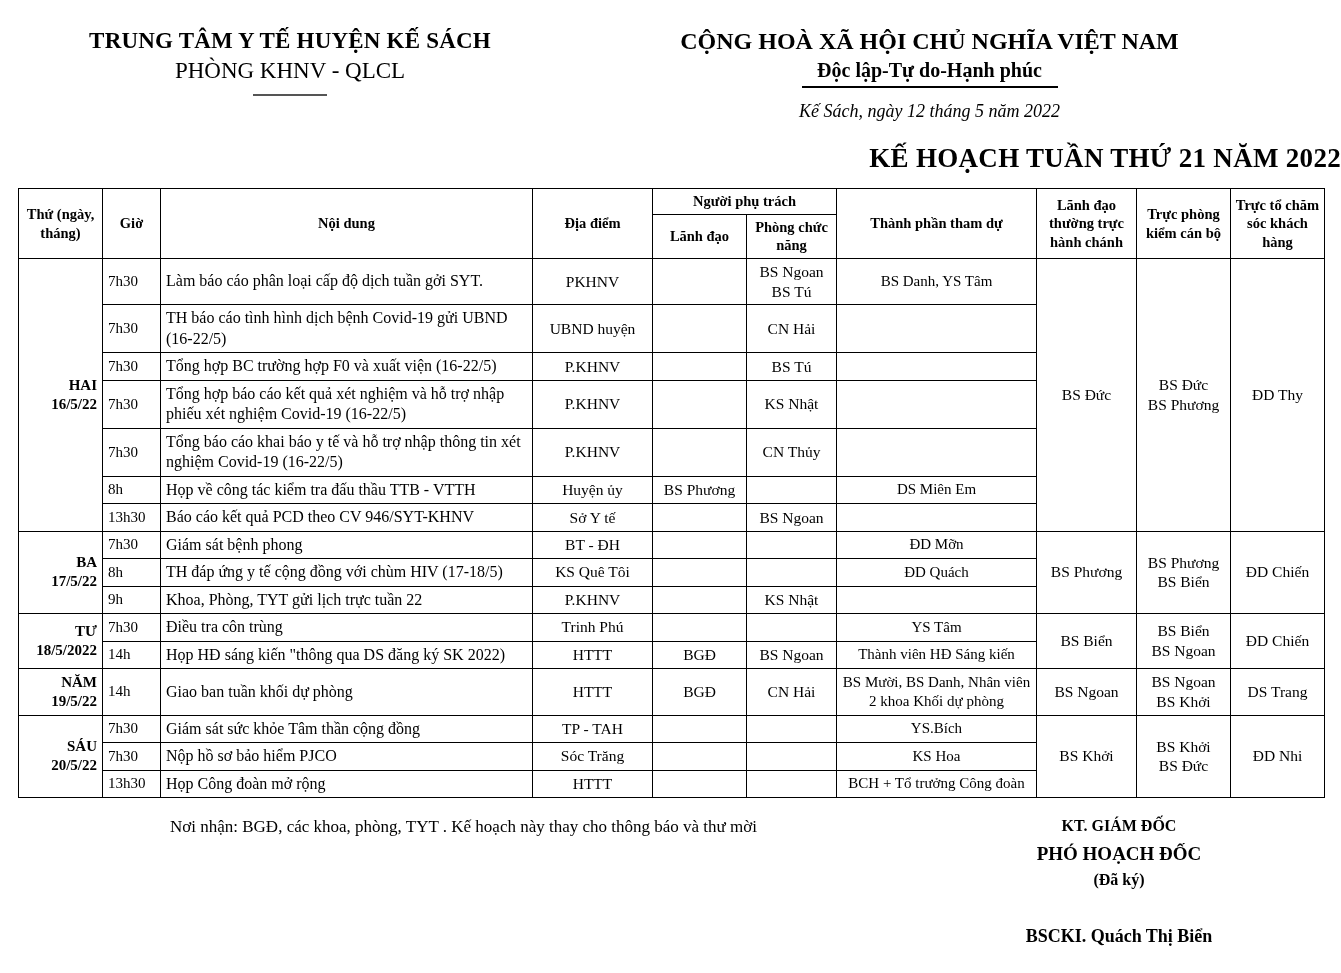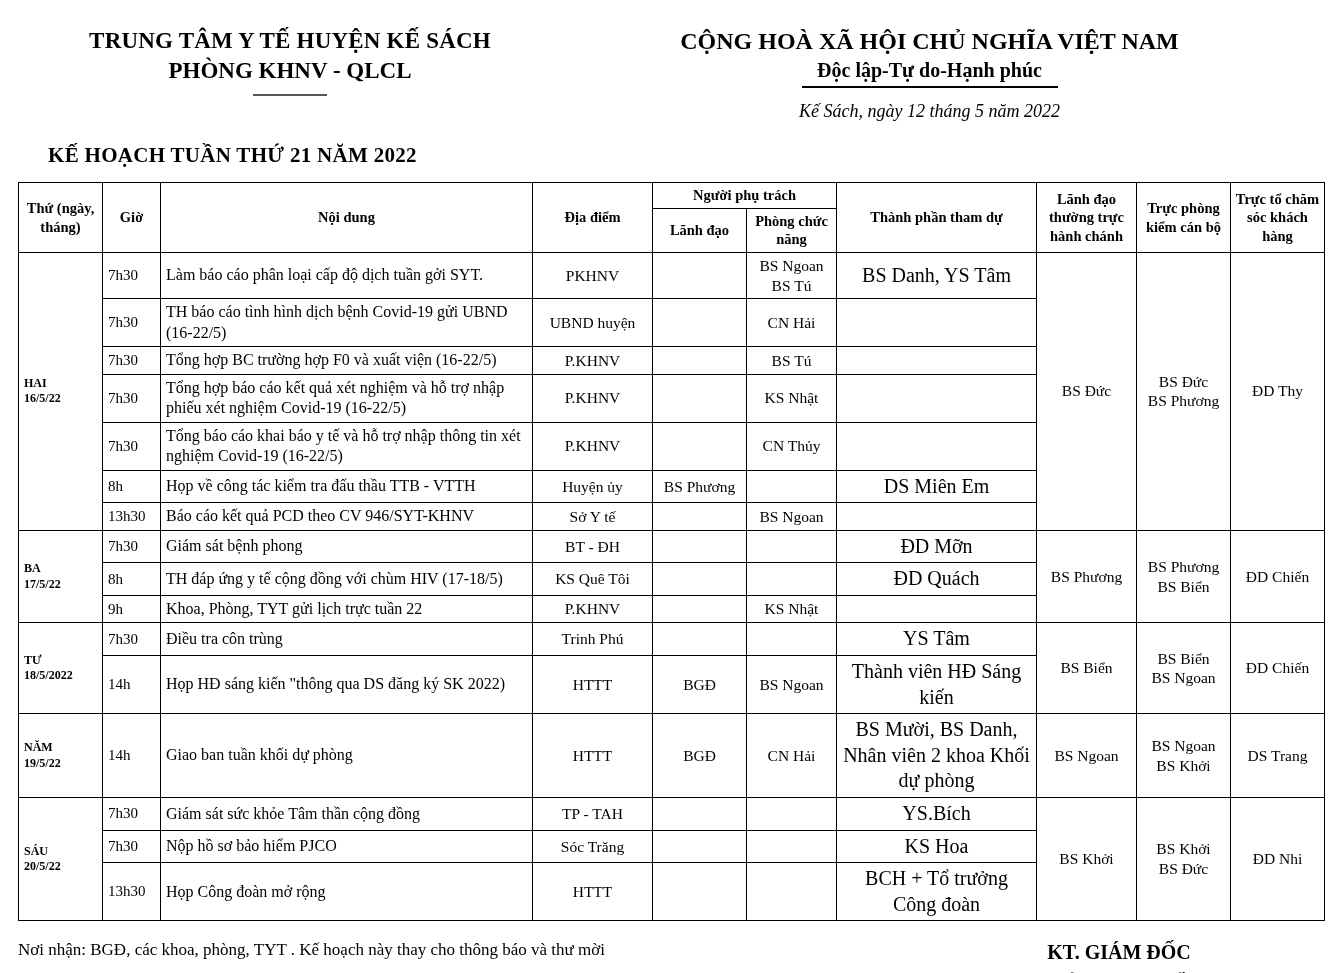--- a/index.html
+++ b/index.html
@@ -34,21 +34,21 @@
     padding-right: 42px;
     box-sizing: border-box;
   }
   .org-line1 {
     font-weight: bold;
     font-size: 23px;
     letter-spacing: .2px;
     line-height: 1.32;
   }
   .org-line2 {
-    font-weight: bold;
+    font-weight: normal;
     font-size: 23px;
     line-height: 1.32;
   }
   .rule-short {
     width: 74px;
     height: 2px;
     background: #555;
     margin: 7px auto 0 auto;
   }
   .nation-line1 {
@@ -70,23 +70,23 @@
     margin: 3px auto 0 auto;
   }
   .place-date {
     font-style: italic;
     font-size: 18px;
     margin-top: 13px;
   }
 
   
   .doc-title {
-    text-align: left;
-    font-weight: bold;
-    font-size: 21px;
+    text-align: right;
+    font-weight: bold;
+    font-size: 27px;
     margin-top: 21px;
     letter-spacing: .3px;
     padding-left: 48px;
   }
 
   
   .table-wrap {
     padding: 0 8px 0 18px;
     margin-top: 14px;
   }
@@ -104,64 +104,65 @@
     vertical-align: middle;
     line-height: 1.28;
   }
   table.plan th {
     text-align: center;
     font-weight: bold;
     font-size: 14.5px;
     padding: 3px 2px;
   }
   td.c-day {
-    text-align: left;
-    font-weight: bold;
-    font-size: 12px;
+    text-align: right;
+    font-weight: bold;
+    font-size: 15px;
   }
   td.c-time {
     font-size: 15px;
   }
   td.c-content {
     text-align: left;
     font-size: 16px;
   }
   td.c-place,
   td.c-lead,
   td.c-dept,
   td.c-attend,
   td.c-admin,
   td.c-clinic,
   td.c-care {
     text-align: center;
     font-size: 15.5px;
   }
-  td.c-attend { font-size: 20px; }
+  td.c-attend { font-size: 15px; }
   
   .inner-top  { border-top: 1.4px dotted #000; }
   .inner-bot  { border-bottom: 1.4px dotted #000; }
 
   
   .footer {
     display: flex;
     align-items: flex-start;
     margin-top: 16px;
     padding: 0 12px 0 18px;
   }
   .footer-left {
     flex: 1;
     font-size: 17px;
     padding-top: 3px;
+    text-align: center;
   }
   .footer-right {
     width: 420px;
     text-align: center;
     font-size: 18px;
   }
-  .sig-role1 { font-weight: bold; font-size: 20px; line-height: 1.55; }
+  .sig-role1 { font-weight: bold; font-size: 16px; line-height: 1.55; }
   .sig-role2 { font-weight: bold; font-size: 19px; line-height: 1.55; }
   .sig-note  { font-weight: bold; font-size: 16px; line-height: 1.5; }
   .sig-name  { font-weight: bold; font-size: 18px; margin-top: 34px; }
 </style>
 </head>
 <body>
 
 <div class="header">
   <div class="header-left">
     <div class="org-line1">TRUNG TÂM Y TẾ HUYỆN KẾ SÁCH</div>

